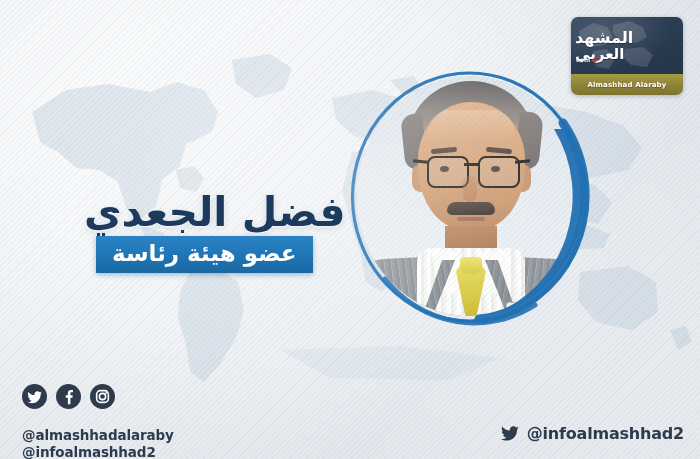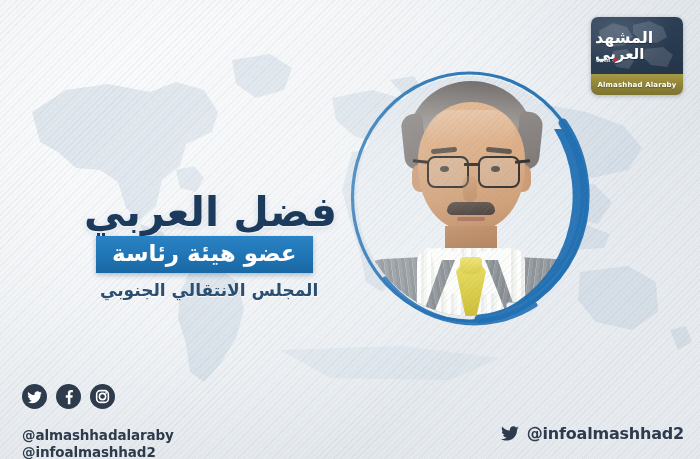--- a/index.html
+++ b/index.html
@@ -29,21 +29,21 @@
   }
   
   .worldmap{
     position:absolute;left:-20px;top:20px;width:740px;height:400px;
     z-index:1;opacity:.55;
   }
   .worldmap svg{width:100%;height:100%;display:block;}
 
   
   .logo{
-    position:absolute;right:17px;top:17px;width:92px;height:78px;z-index:8;
+    position:absolute;right:17px;top:17px;width:112px;height:78px;z-index:8;
     border-radius:7px;overflow:hidden;
     box-shadow:0 1px 4px rgba(30,45,65,.30);
   }
   .logo-top{
     position:relative;height:57px;
     background:linear-gradient(160deg,#33475e 0%,#2b3d53 45%,#243548 100%);
     overflow:hidden;
   }
   .logo-top::after{
     content:"";position:absolute;inset:0;
@@ -326,25 +326,24 @@
       </div>
     </div>
     <svg class="ring-svg" viewBox="0 0 249 264" xmlns="http://www.w3.org/2000/svg">
       <ellipse cx="124.5" cy="132" rx="117" ry="124" fill="none" stroke="#1f6fb2" stroke-width="3.2" opacity="0.95"></ellipse>
       <path d="M223,64 a117,124 0 0 1 -76,185 a117,124 0 0 0 62,-185 Z" fill="#1f6fb2" opacity="0.95"></path>
       <path d="M218,58 a117,124 0 0 1 -84,196" fill="none" stroke="#1f6fb2" stroke-width="9" stroke-linecap="round" opacity="0.95"></path>
       <path d="M40,214 a117,124 0 0 0 150,26" fill="none" stroke="#1f6fb2" stroke-width="5" stroke-linecap="round" opacity="0.9"></path>
     </svg>
   </div>
 
-  <div class="name">فضل العربي</div>
+  <div class="name">فضل الجعدي</div>
 
   <div class="badge">عضو هيئة رئاسة</div>
 
-  <div class="subtitle">المجلس الانتقالي الجنوبي</div>
 
   <div class="logo">
     <div class="logo-top">
       <svg class="logo-globe" viewBox="0 0 88 62" xmlns="http://www.w3.org/2000/svg">
         <g fill="#ffffff" opacity="0.45">
           <path d="M6,18 L20,10 L34,14 L40,24 L32,32 L18,34 L8,28 Z"></path>
           <path d="M40,12 L56,8 L70,14 L74,24 L64,30 L48,28 L40,20 Z"></path>
           <path d="M20,38 L34,36 L42,46 L36,56 L24,54 L18,46 Z"></path>
           <path d="M52,36 L70,34 L80,42 L74,54 L58,52 L50,44 Z"></path>
         </g>

